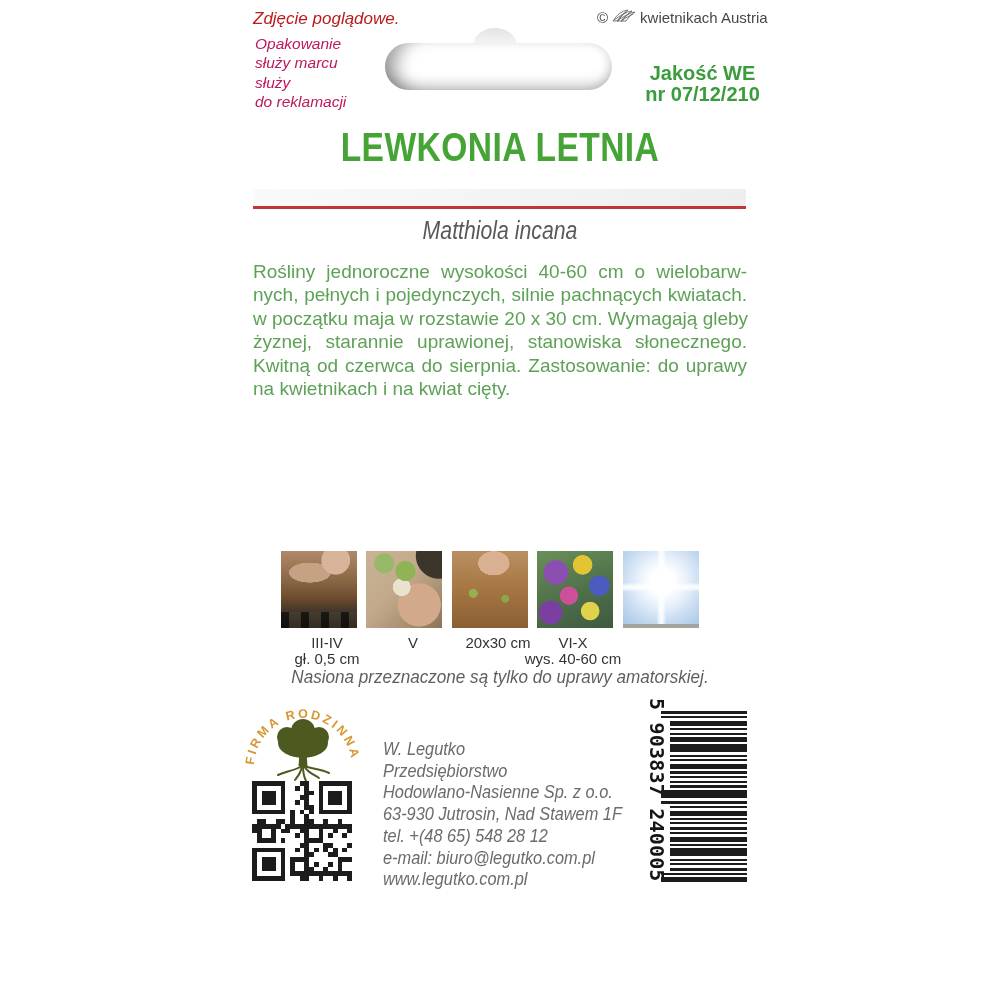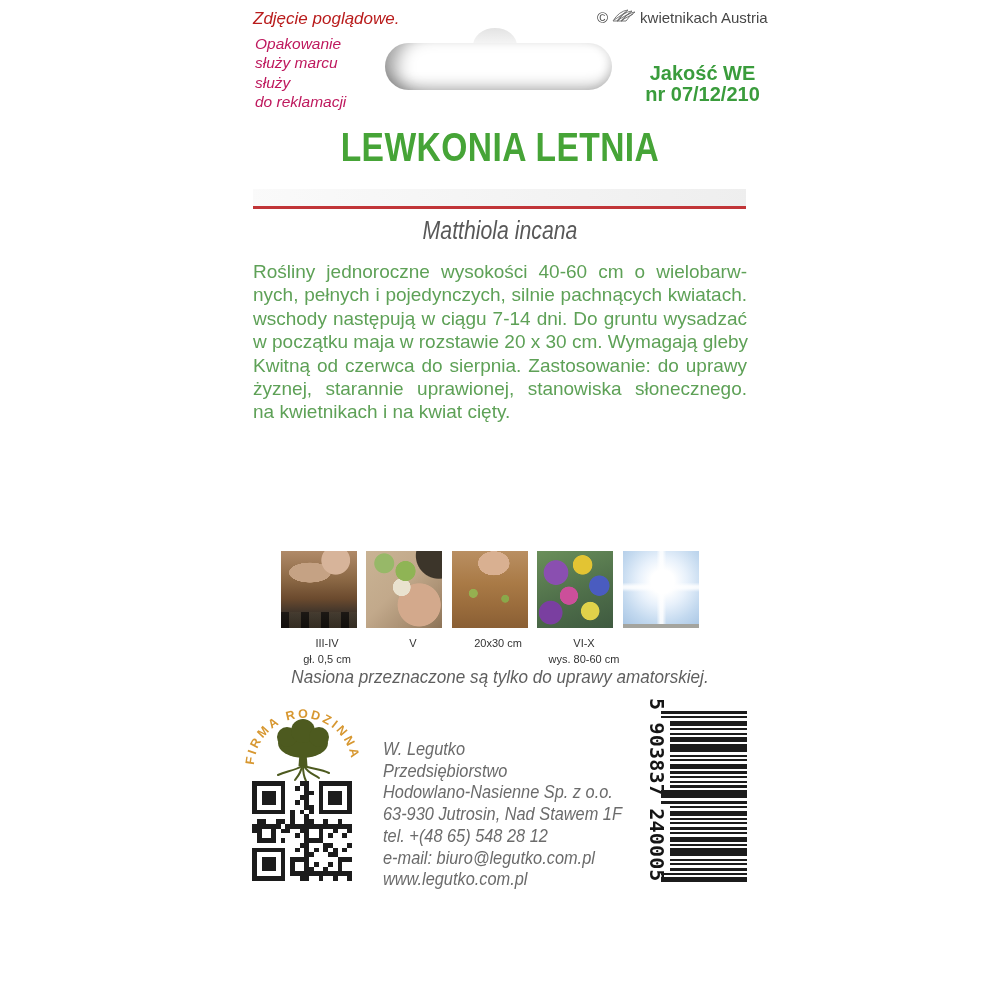--- a/index.html
+++ b/index.html
@@ -67,23 +67,23 @@
       radial-gradient(circle at 82% 45%,#4a5cc0 0 13%,rgba(0,0,0,0) 14%),
       radial-gradient(circle at 42% 58%,#cc4f9a 0 14%,rgba(0,0,0,0) 15%),
       radial-gradient(circle at 70% 78%,#e0d24a 0 11%,rgba(0,0,0,0) 12%),
       radial-gradient(circle at 18% 80%,#7a3fa0 0 13%,rgba(0,0,0,0) 14%),
       linear-gradient(160deg,#6a8f5a 0%,#4f6f4a 55%,#3f5a40 100%);}
   .t5{left:623px;background:
       linear-gradient(0deg,rgba(255,255,255,0) 44%,rgba(255,255,255,0.85) 49% 52%,rgba(255,255,255,0) 57%),
       linear-gradient(90deg,rgba(255,255,255,0) 44%,rgba(255,255,255,0.85) 49% 52%,rgba(255,255,255,0) 57%),
       radial-gradient(circle at 52% 42%,#ffffff 0 20%,#e8f1fb 42%,#c3d9ef 72%,#a9c6e4 100%);
       border-bottom:4px solid #a4a49e;box-sizing:border-box;}
-  .cap{position:absolute;top:635px;width:110px;text-align:center;font-size:11px;
+  .cap{position:absolute;top:635px;width:110px;text-align:center;font-size:15px;
        color:#333333;line-height:16px;}
-  .c1{left:272px;} .c2{left:358px;} .c3{left:443px;} .c4{left:529px;}
+  .c1{left:272px;} .c2{left:358px;} .c3{left:443px;} .c4{left:518px;}
 
   .amateur{position:absolute;left:0;top:667px;width:1000px;text-align:center;font-size:18px;
            font-style:italic;color:#5f5f5f;transform:scaleX(0.95);}
 
   
   .family-logo{position:absolute;left:240px;top:691px;}
   .qr{position:absolute;left:252px;top:781px;}
   .address{position:absolute;left:383px;top:738px;font-size:19px;font-style:italic;color:#6b6b6b;
            line-height:21.7px;transform:scaleX(0.86);transform-origin:left top;white-space:nowrap;}
 
@@ -134,24 +134,23 @@
   <div class="title">LEWKONIA LETNIA</div>
 
   <div class="shade-band"></div>
   <div class="red-rule"></div>
 
   <div class="species">Matthiola incana</div>
 
   <div class="desc">
     <div class="desc-line">Rośliny jednoroczne wysokości 40-60 cm o wielobarw-</div>
     <div class="desc-line">nych, pełnych i pojedynczych, silnie pachnących kwiatach.</div>
-    <div class="desc-line">wschody następują w ciągu 7-14 dni. Do gruntu wysadzać</div>
     <div class="desc-line">w początku maja w rozstawie 20 x 30 cm. Wymagają gleby</div>
+    <div class="desc-line">żyznej, starannie uprawionej, stanowiska słonecznego.</div>
     <div class="desc-line">Kwitną od czerwca do sierpnia. Zastosowanie: do uprawy</div>
-    <div class="desc-line">żyznej, starannie uprawionej, stanowiska słonecznego.</div>
     <div class="desc-line last">na kwietnikach i na kwiat cięty.</div>
   </div>
 
   <div class="tile t1"></div>
   <div class="tile t2"></div>
   <div class="tile t3"></div>
   <div class="tile t4"></div>
   <div class="tile t5"></div>
 
   <div class="cap c1">
@@ -159,21 +158,21 @@
     <div>gł. 0,5 cm</div>
   </div>
   <div class="cap c2">
     <div>V</div>
   </div>
   <div class="cap c3">
     <div>20x30 cm</div>
   </div>
   <div class="cap c4">
     <div>VI-X</div>
-    <div>wys. 80-60 cm</div>
+    <div>wys. 40-60 cm</div>
   </div>
 
   <div class="amateur">Nasiona przeznaczone są tylko do uprawy amatorskiej.</div>
 
   <div class="family-logo">
     <svg width="126" height="94" viewBox="0 0 126 94">
       <defs>
           <path id="arcpath" d="M 14 76 A 49 49 0 0 1 112 76" fill="none"></path>
         </defs>
       <text font-family="Liberation Sans, sans-serif" font-size="12.5" font-weight="bold" letter-spacing="2.6" fill="#d79730">

